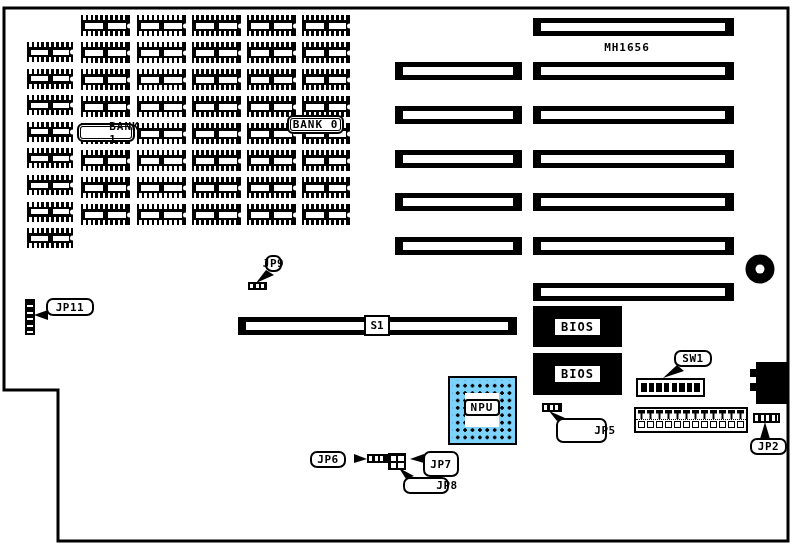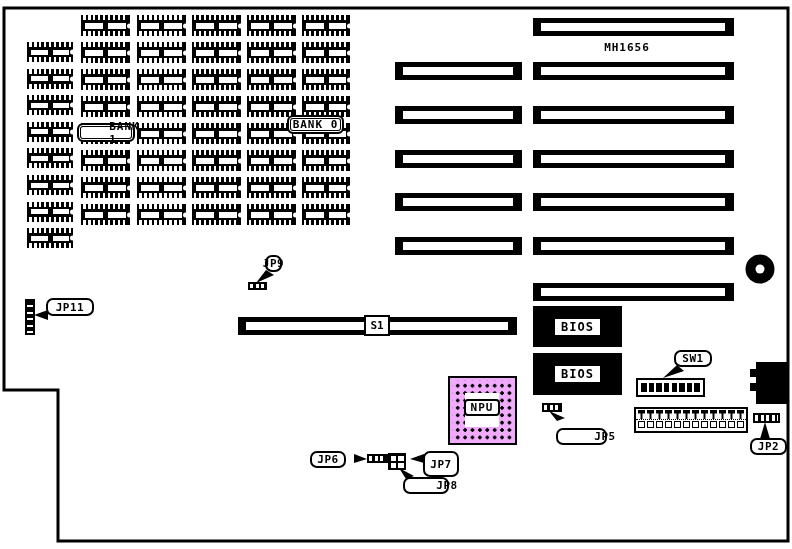--- a/index.html
+++ b/index.html
@@ -31,21 +31,21 @@
     font-weight:bold; font-size:11px; letter-spacing:0.5px; }
   .plainbox { position:absolute; z-index:3; background:#fff; border:2px solid #000;
     display:flex; align-items:center; justify-content:center; font-weight:bold; font-size:11px; }
 
   
   .blackchip { position:absolute; background:#000; display:flex; align-items:center; justify-content:center; z-index:1; }
   .blackchip .lbl { background:#fff; color:#000; font-weight:bold; font-size:12px; padding:1px 6px; letter-spacing:1px; }
   #cpu .lbl { border-radius:5px; border:1.5px solid #000; }
 
   
-  #npu { position:absolute; border:2.5px solid #000; background:#f0abfc; z-index:1;text-decoration:underline; }
+  #npu { position:absolute; border:2.5px solid #000; background:#7dd3fc; z-index:1;text-decoration:underline; }
   #npu .dots { position:absolute; inset:2px; background-image:radial-gradient(circle,#000 1.7px,rgba(0,0,0,0) 1.8px); background-size:7.4px 7.4px; background-position:2px 2px; }
   #npu .core { position:absolute; left:15px; top:15px; width:34px; height:34px; background:#fff; }
   #npu .lbl { position:absolute; left:14px; top:21px; width:36px; height:17px; background:#fff; border:2px solid #000; border-radius:4px;
     display:flex; align-items:center; justify-content:center; font-weight:bold; font-size:11px; letter-spacing:1px; }
 
   
   #dip-switch { position:absolute; background:#fff; border:2px solid #000; z-index:1; }
   #dip-switch .sws { position:absolute; inset:3px; display:flex; justify-content:space-between; }
   #dip-switch .sw { width:5.5px; background:#000; }
 
@@ -645,17 +645,17 @@
       <span></span>
   </div>
   <div class="jumper-h" style="left:542px;top:403px;width:20px;height:9px;"></div>
   <div class="jumper-h" style="left:753px;top:413px;width:27px;height:10px;"></div>
 
   <div class="callout" style="left:265px;top:255px;width:17px;height:17px;">JP9</div>
   <div class="callout" style="left:46px;top:298px;width:48px;height:18px;">JP11</div>
   <div class="callout" style="left:310px;top:451px;width:36px;height:17px;">JP6</div>
   <div class="callout" style="left:423px;top:451px;width:36px;height:26px;">JP7</div>
   <div class="callout" style="left:403px;top:477px;width:36px;height:17px;padding-left:42px;">JP8</div>
-  <div class="callout" style="left:556px;top:428px;width:36px;height:17px;padding-left:47px;">JP5</div>
+  <div class="callout" style="left:556px;top:418px;width:36px;height:25px;padding-left:47px;">JP5</div>
   <div class="callout" style="left:674px;top:350px;width:38px;height:17px;">SW1</div>
   <div class="callout" style="left:750px;top:438px;width:37px;height:17px;">JP2</div>
 
 </div>
 
 </body></html>

